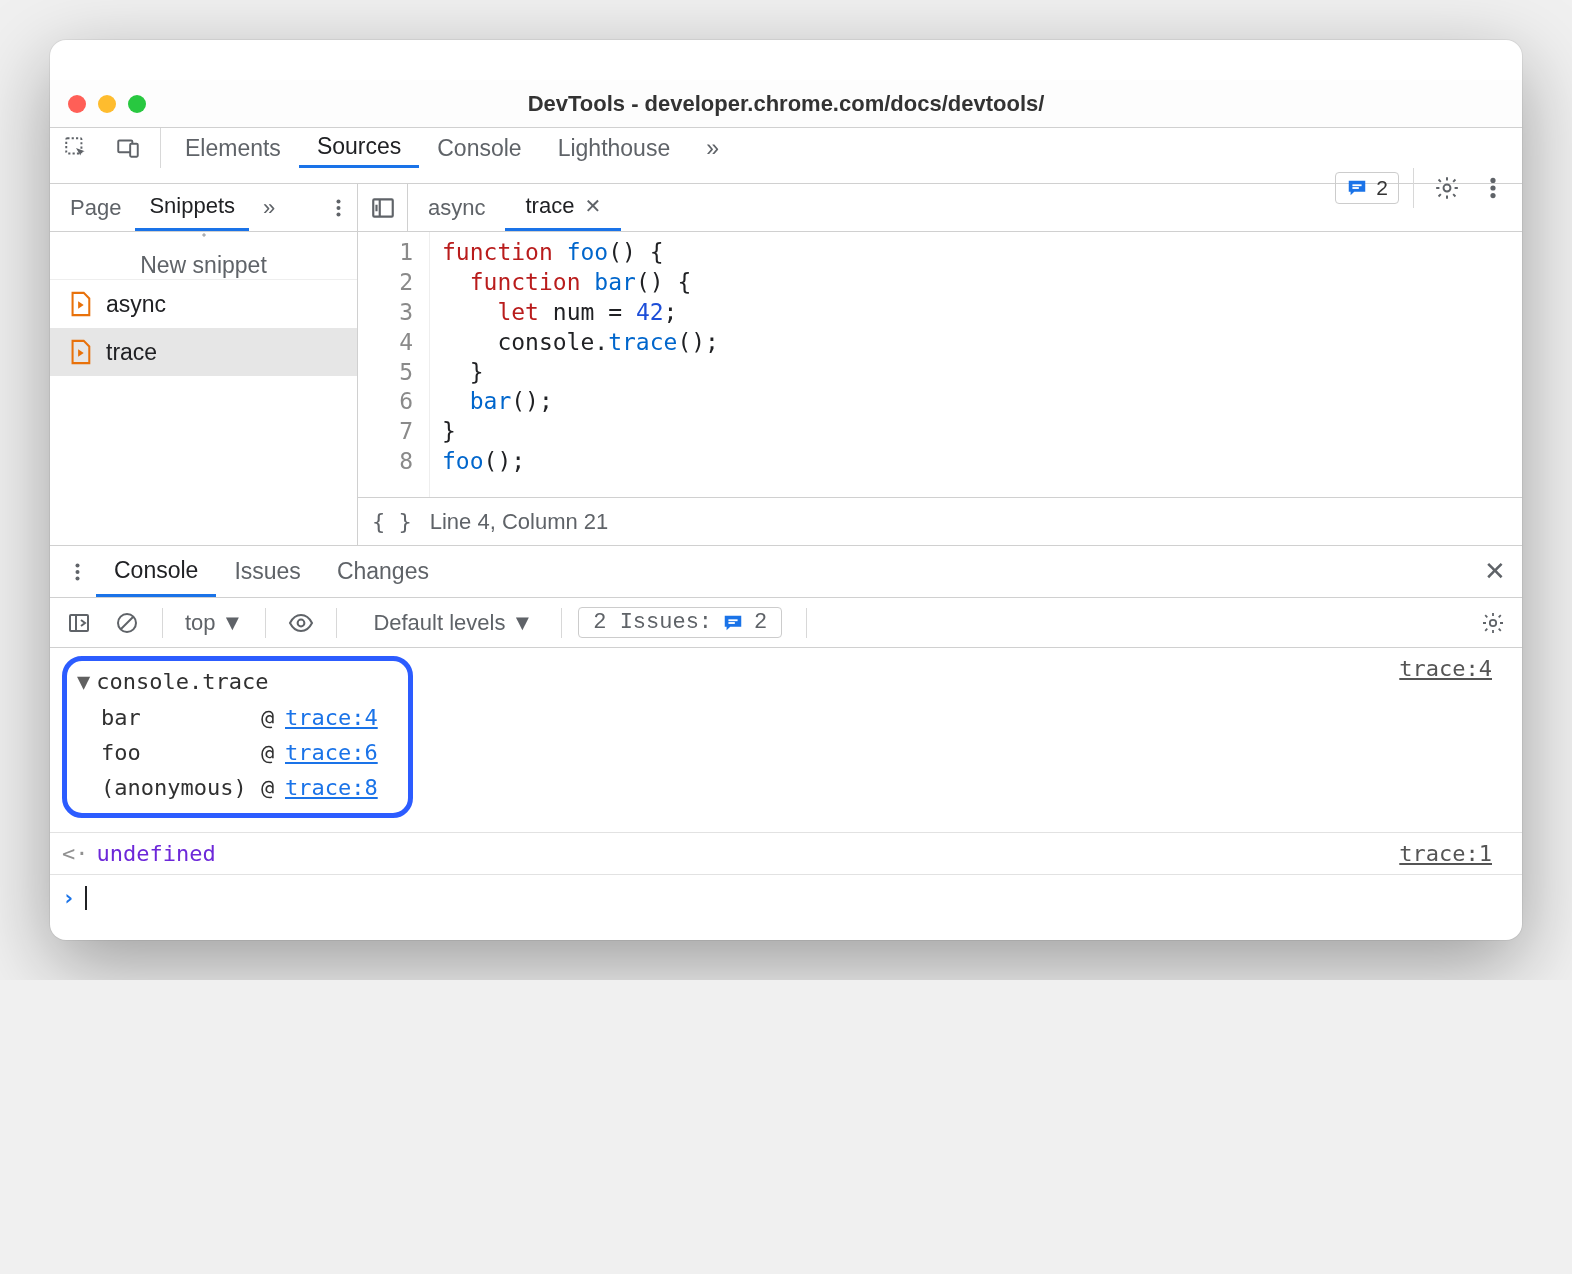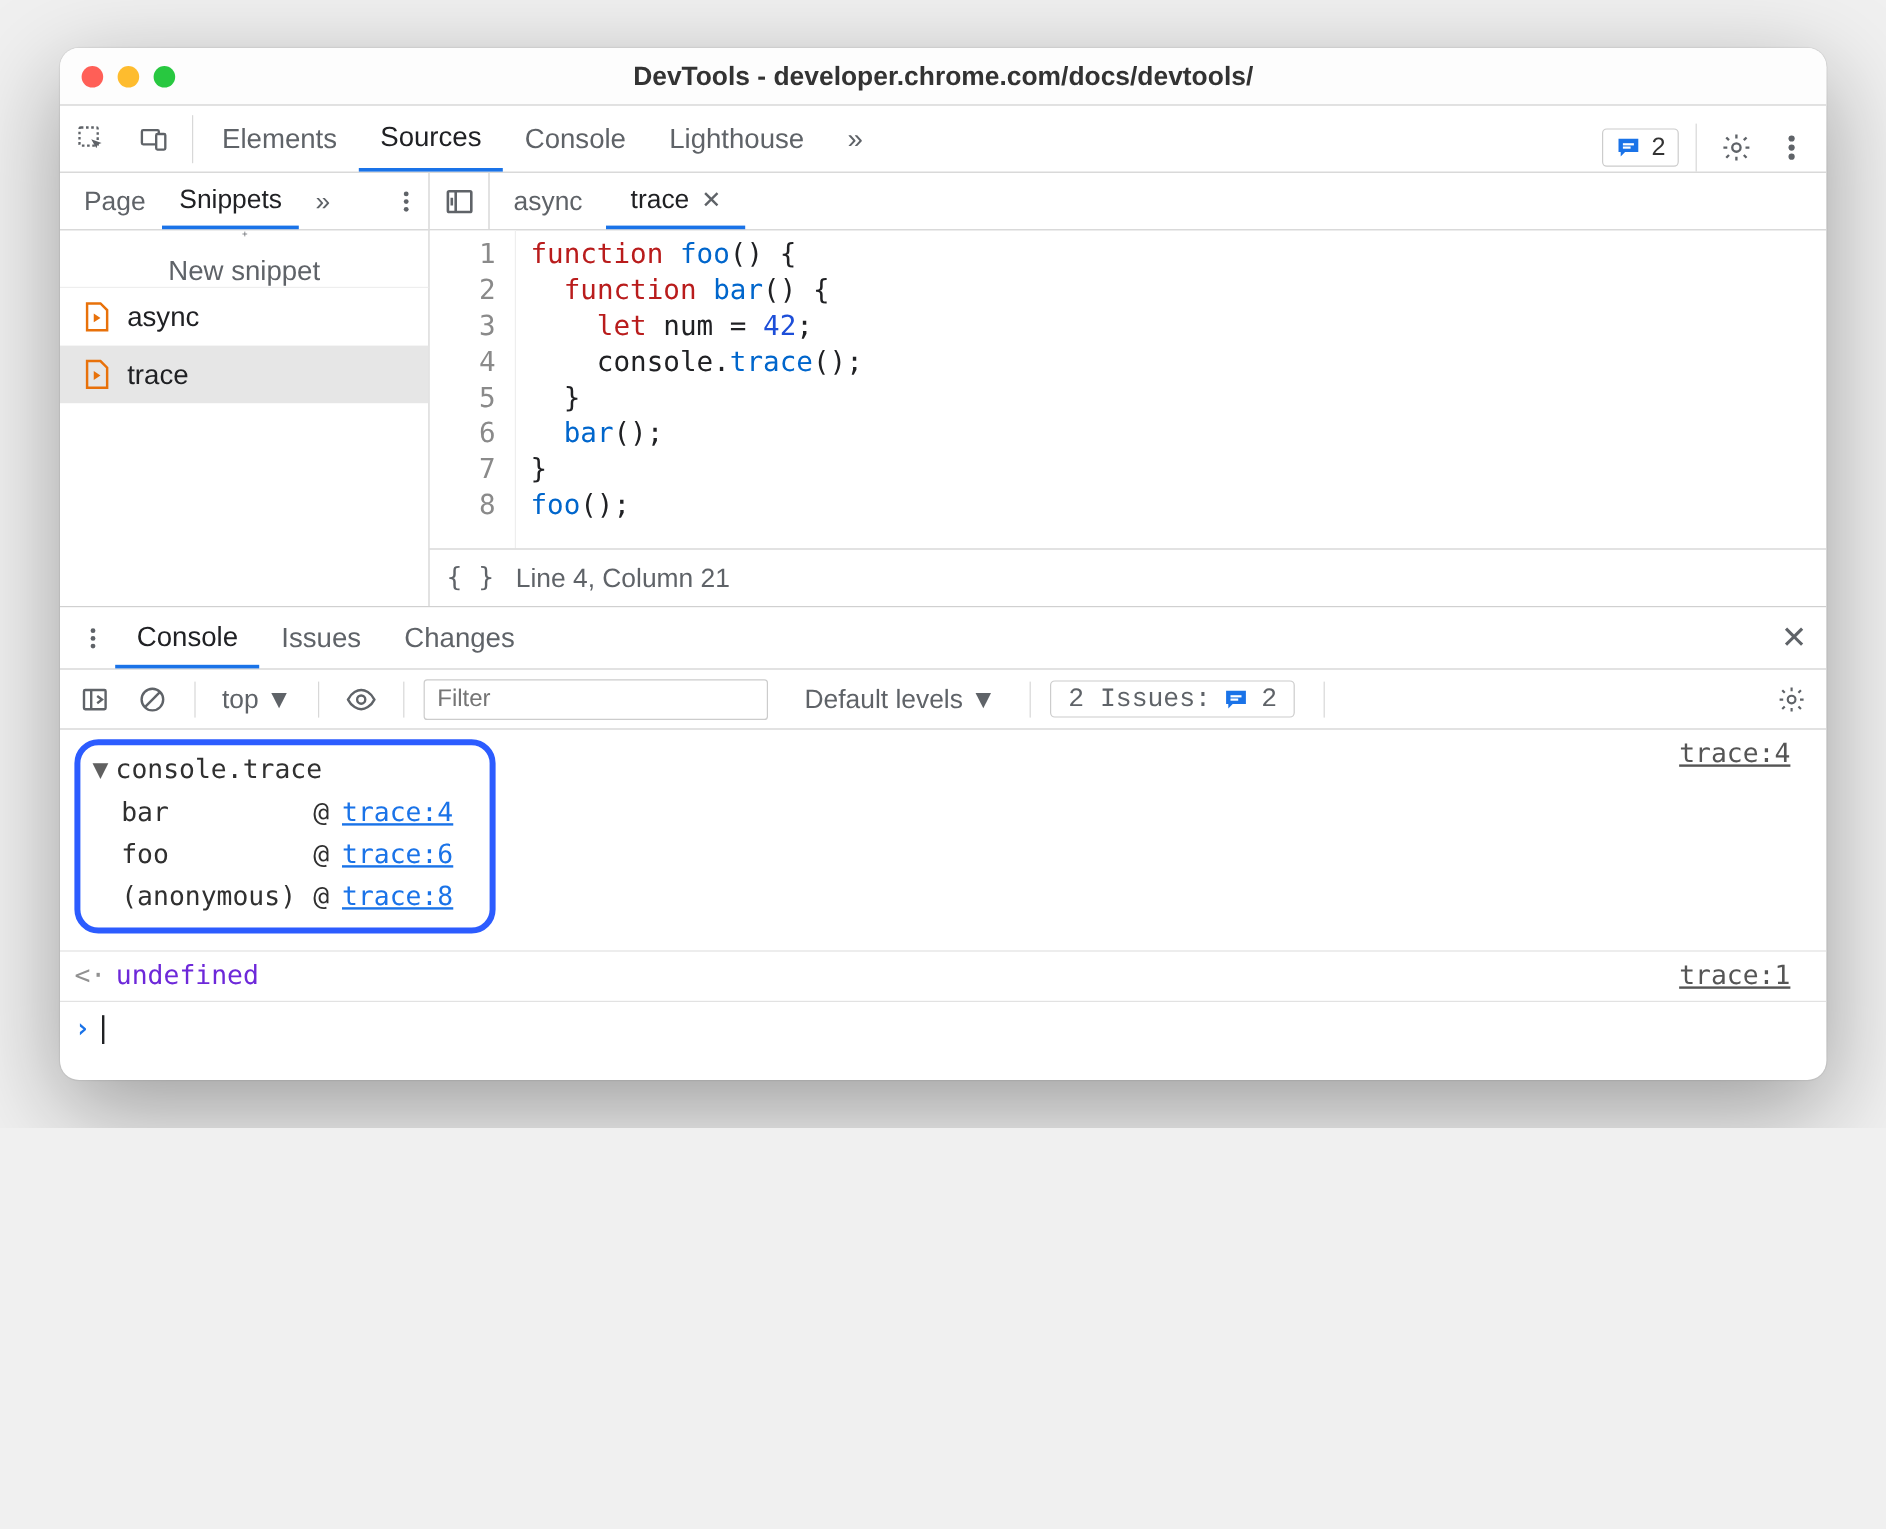--- a/index.html
+++ b/index.html
@@ -21,33 +21,35 @@
     overflow: hidden;
   }
   .titlebar {
     height: 48px;
     display: flex;
     align-items: center;
     padding: 0 16px;
     border-bottom: 1px solid #d0d0d0;
     position: relative;
     background: #fdfdfd;
+    margin-top: 40px;
   }
   .traffic-lights { display: flex; gap: 12px; position: absolute; left: 18px; }
   .tl { width: 18px; height: 18px; border-radius: 50%; }
   .tl.red { background: #ff5f57; }
   .tl.yellow { background: #febc2e; }
   .tl.green { background: #28c840; }
   .titlebar-title { flex:1; text-align:center; font-weight:600; font-size: 22px; color:#333; }
 
   .toolbar {
     height: 56px;
     display: flex;
-    align-items: flex-end;
+    align-items: flex-start;
     border-bottom: 1px solid #d0d0d0;
+    flex-direction: column;
   }
   .toolbar-left { display:flex; align-items:center; height:100%; }
   .toolbar-icon { width:52px; display:flex; align-items:center; justify-content:center; color:#5f6368; }
   .vsep { width:1px; height:40px; background:#d8d8d8; margin:0 6px; }
   .tab { padding: 0 18px; height:100%; display:flex; align-items:center; color:#5f6368; cursor:pointer; font-size:23px; }
   .tab.active { color:#202124; border-bottom: 3px solid #1a73e8; font-weight:500; }
   .toolbar-right { margin-left:auto; display:flex; align-items:center; gap:8px; padding-right:10px; }
   .issues-badge { display:flex; align-items:center; gap:8px; border:1px solid #ccc; border-radius:4px; padding:3px 10px; font-size:21px; color:#333; }
   .chat-icon { width:22px;height:22px; color:#1a73e8; }
   .icon-btn { width:38px;height:38px;display:flex;align-items:center;justify-content:center;color:#5f6368;cursor:pointer; }
@@ -273,21 +275,20 @@
       <span style="color:#5f6368;">▼</span>
     </div>
     <div class="vsep" style="height:30px;"></div>
     <div class="icon-btn">
       <svg width="26" height="20" viewBox="0 0 26 20" fill="none" stroke="#5f6368" stroke-width="2">
           <path d="M2 10c3-6 8-8 11-8s8 2 11 8c-3 6-8 8-11 8s-8-2-11-8z"></path>
           <circle cx="13" cy="10" r="3.4"></circle>
         </svg>
     </div>
     <div class="vsep" style="height:30px;"></div>
-    <input class="filter-input" placeholder="Filter" style="">
     <div class="level-select" style="margin-left:20px;">
       <span>Default levels</span>
       <span style="color:#5f6368;">▼</span>
     </div>
     <div class="vsep" style="height:30px; margin-left:18px;"></div>
     <div class="issues-pill">
       <span>2 Issues:</span>
       <svg class="chat-icon" viewBox="0 0 24 24" fill="#1a73e8" width="22" height="22">
           <path d="M3 4h18v12H9l-4 4v-4H3z"></path>
           <rect x="7" y="8" width="10" height="2" fill="#fff"></rect>

